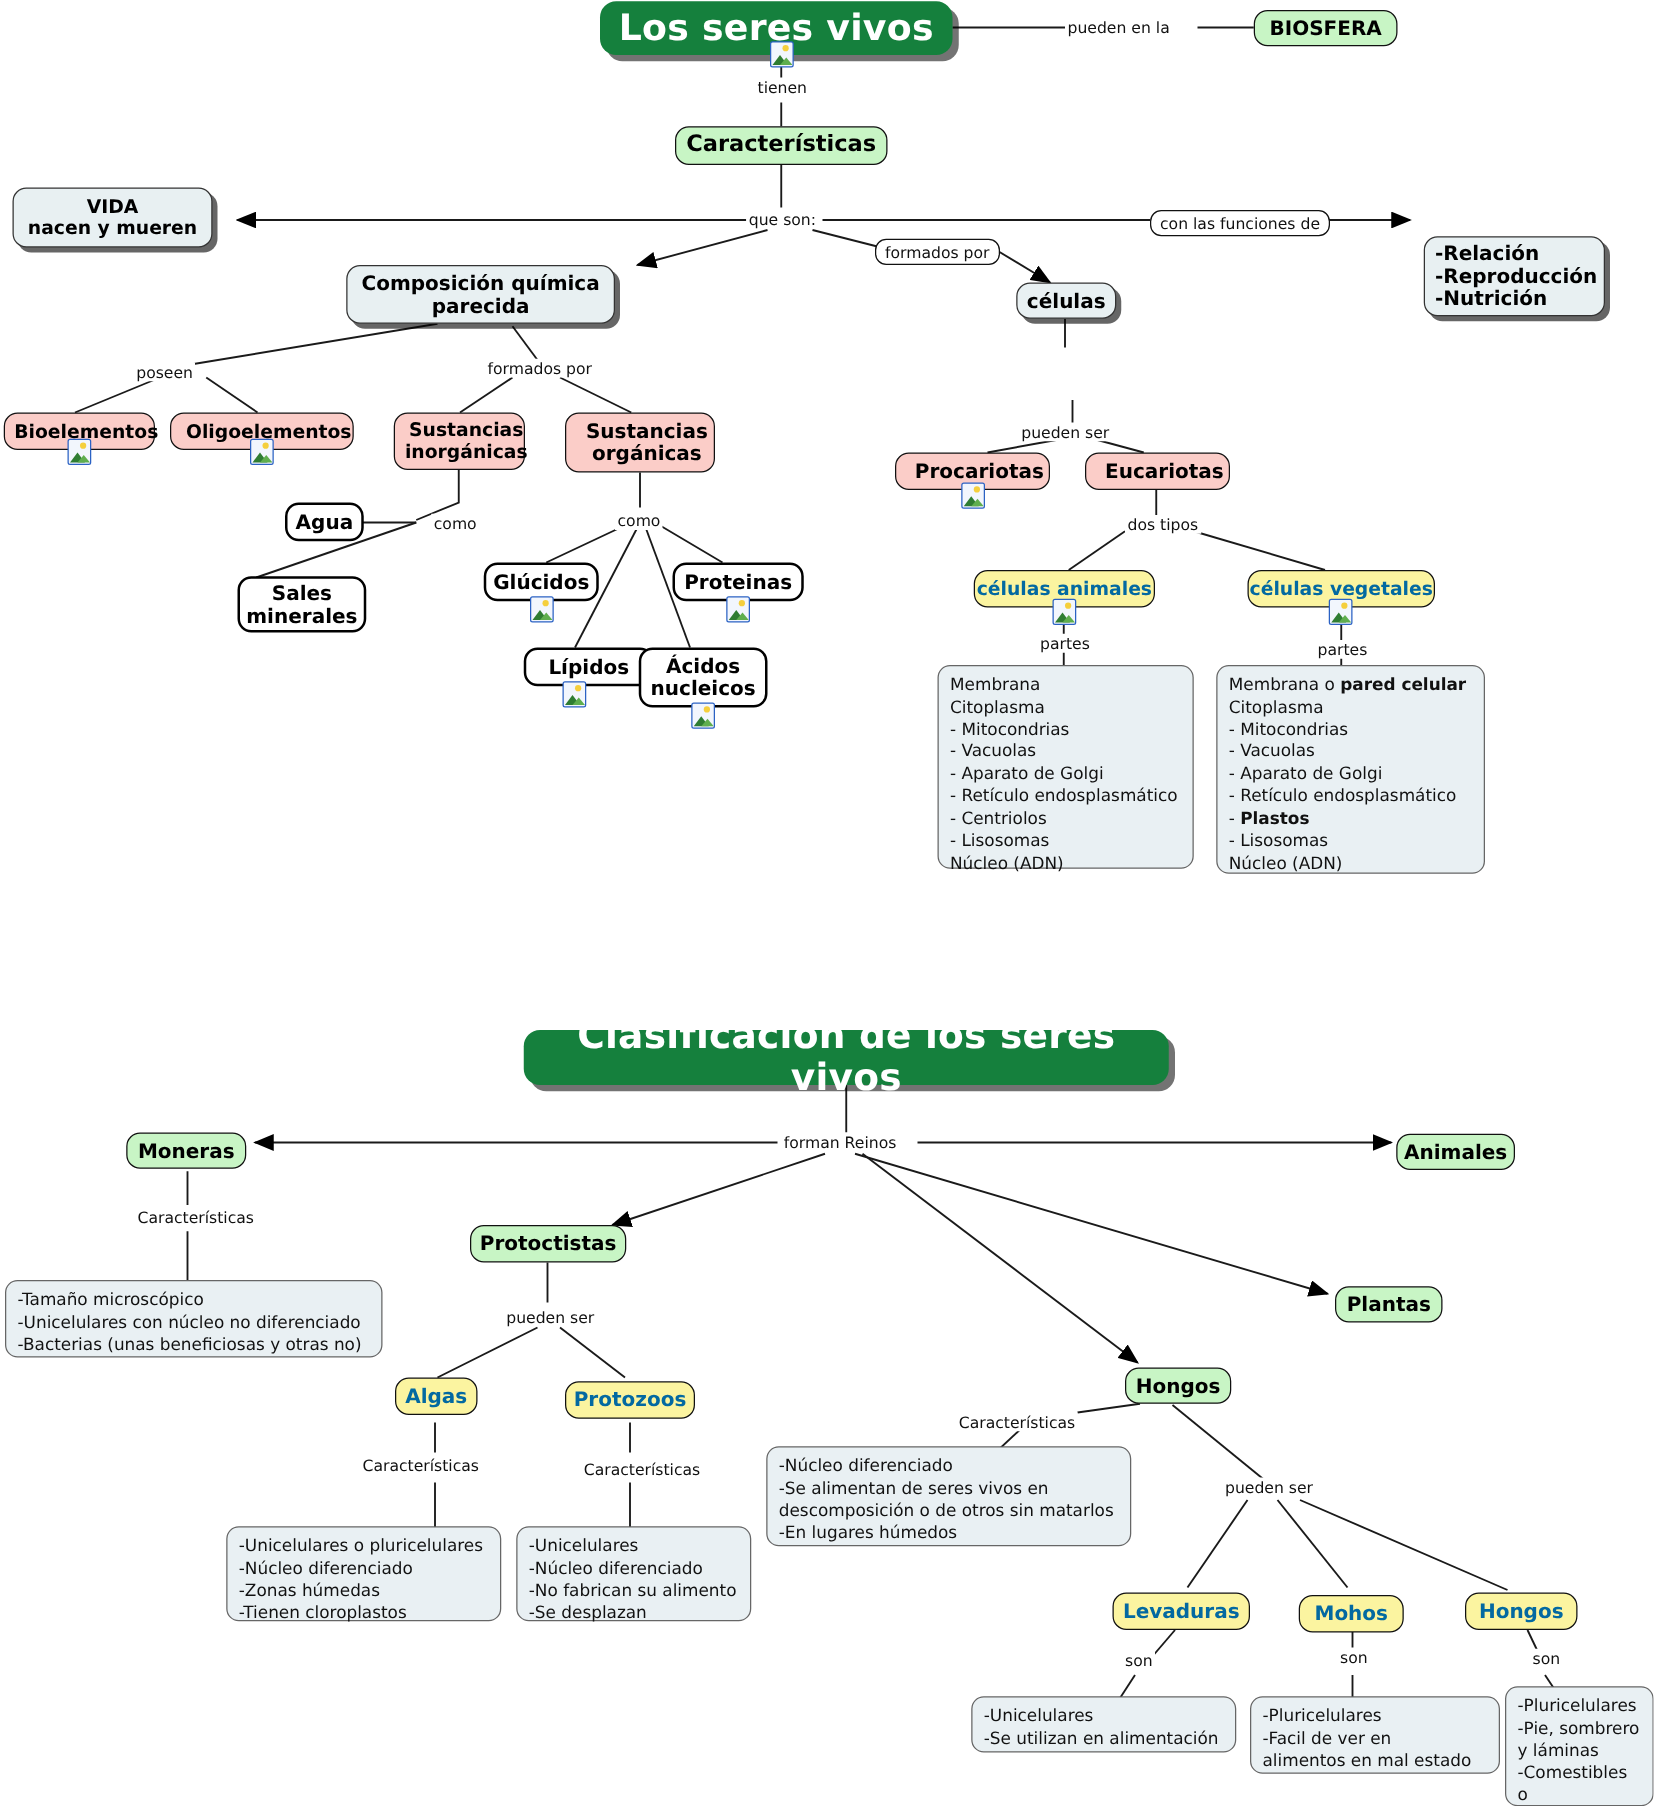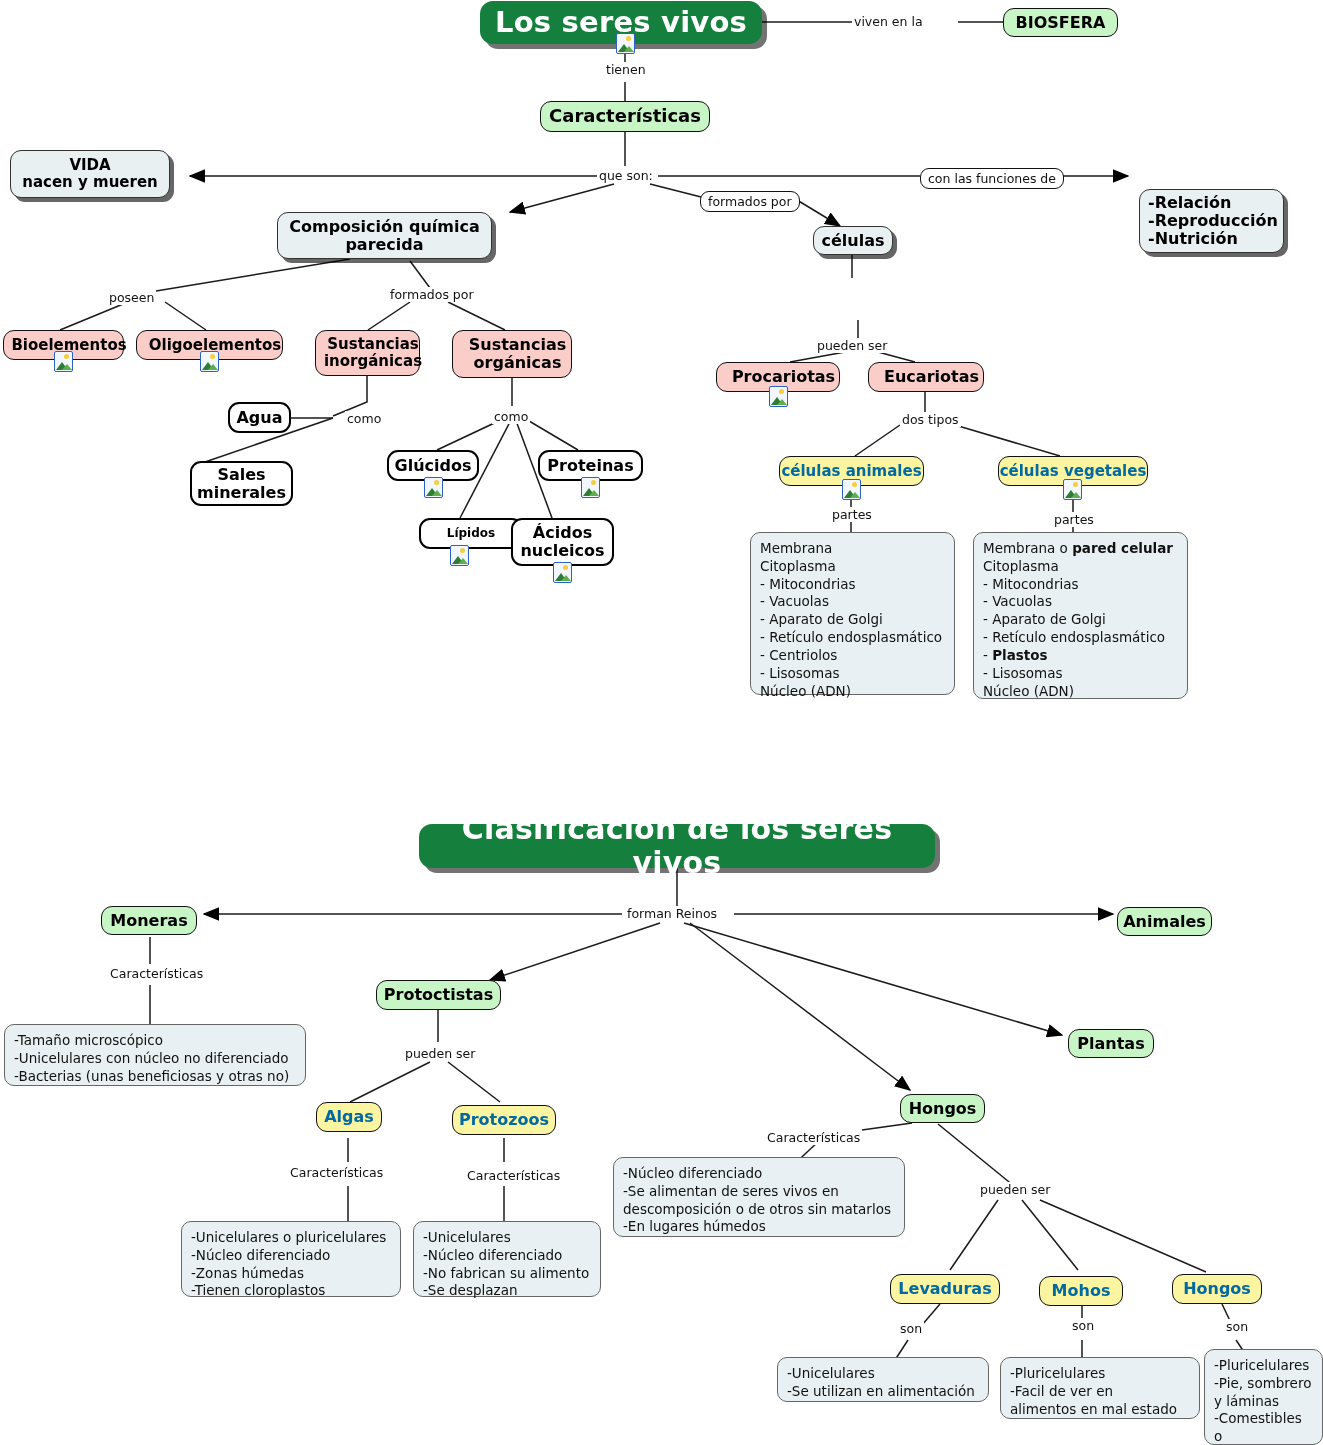--- a/index.html
+++ b/index.html
@@ -125,21 +125,21 @@
   <div class="picicon" style="left:616px;top:33px;">
     <i class="sun"></i>
       <i class="m1"></i>
       <i class="m2"></i>
     </div>
 
   <div class="node green" style="left:1003px;top:8px;width:115px;height:29px;font-size:16px;">
     <span>BIOSFERA</span>
   </div>
 
-  <div class="lbl" style="left:852px;top:14px;">viven en la</div>
+  <div class="lbl" style="left:852px;top:14px;">pueden en la</div>
   <div class="lbl" style="left:604px;top:62px;">tienen</div>
 
   <div class="node green" style="left:540px;top:101px;width:170px;height:31px;font-size:18px;">
     <span>Características</span>
   </div>
 
   <div class="lbl" style="left:597px;top:168px;">que son:</div>
   <div class="lbl boxed" style="left:700px;top:191px;">formados por</div>
   <div class="lbl boxed" style="left:920px;top:168px;">con las funciones de</div>
 
@@ -219,21 +219,21 @@
 
   <div class="node white" style="left:538px;top:450px;width:105px;height:31px;font-size:16px;">
     <span>Proteinas</span>
   </div>
   <div class="picicon" style="left:581px;top:477px;">
     <i class="sun"></i>
       <i class="m1"></i>
       <i class="m2"></i>
     </div>
 
-  <div class="node white" style="left:419px;top:518px;width:104px;height:31px;font-size:12px;align-items:center;">
+  <div class="node white" style="left:419px;top:518px;width:104px;height:31px;font-size:16px;align-items:center;">
     <span>Lípidos</span>
   </div>
   <div class="picicon" style="left:450px;top:545px;">
     <i class="sun"></i>
       <i class="m1"></i>
       <i class="m2"></i>
     </div>
 
   <div class="node white" style="left:511px;top:518px;width:103px;height:48px;font-size:16px;white-space:pre-line;">
     <span>Ácidos

